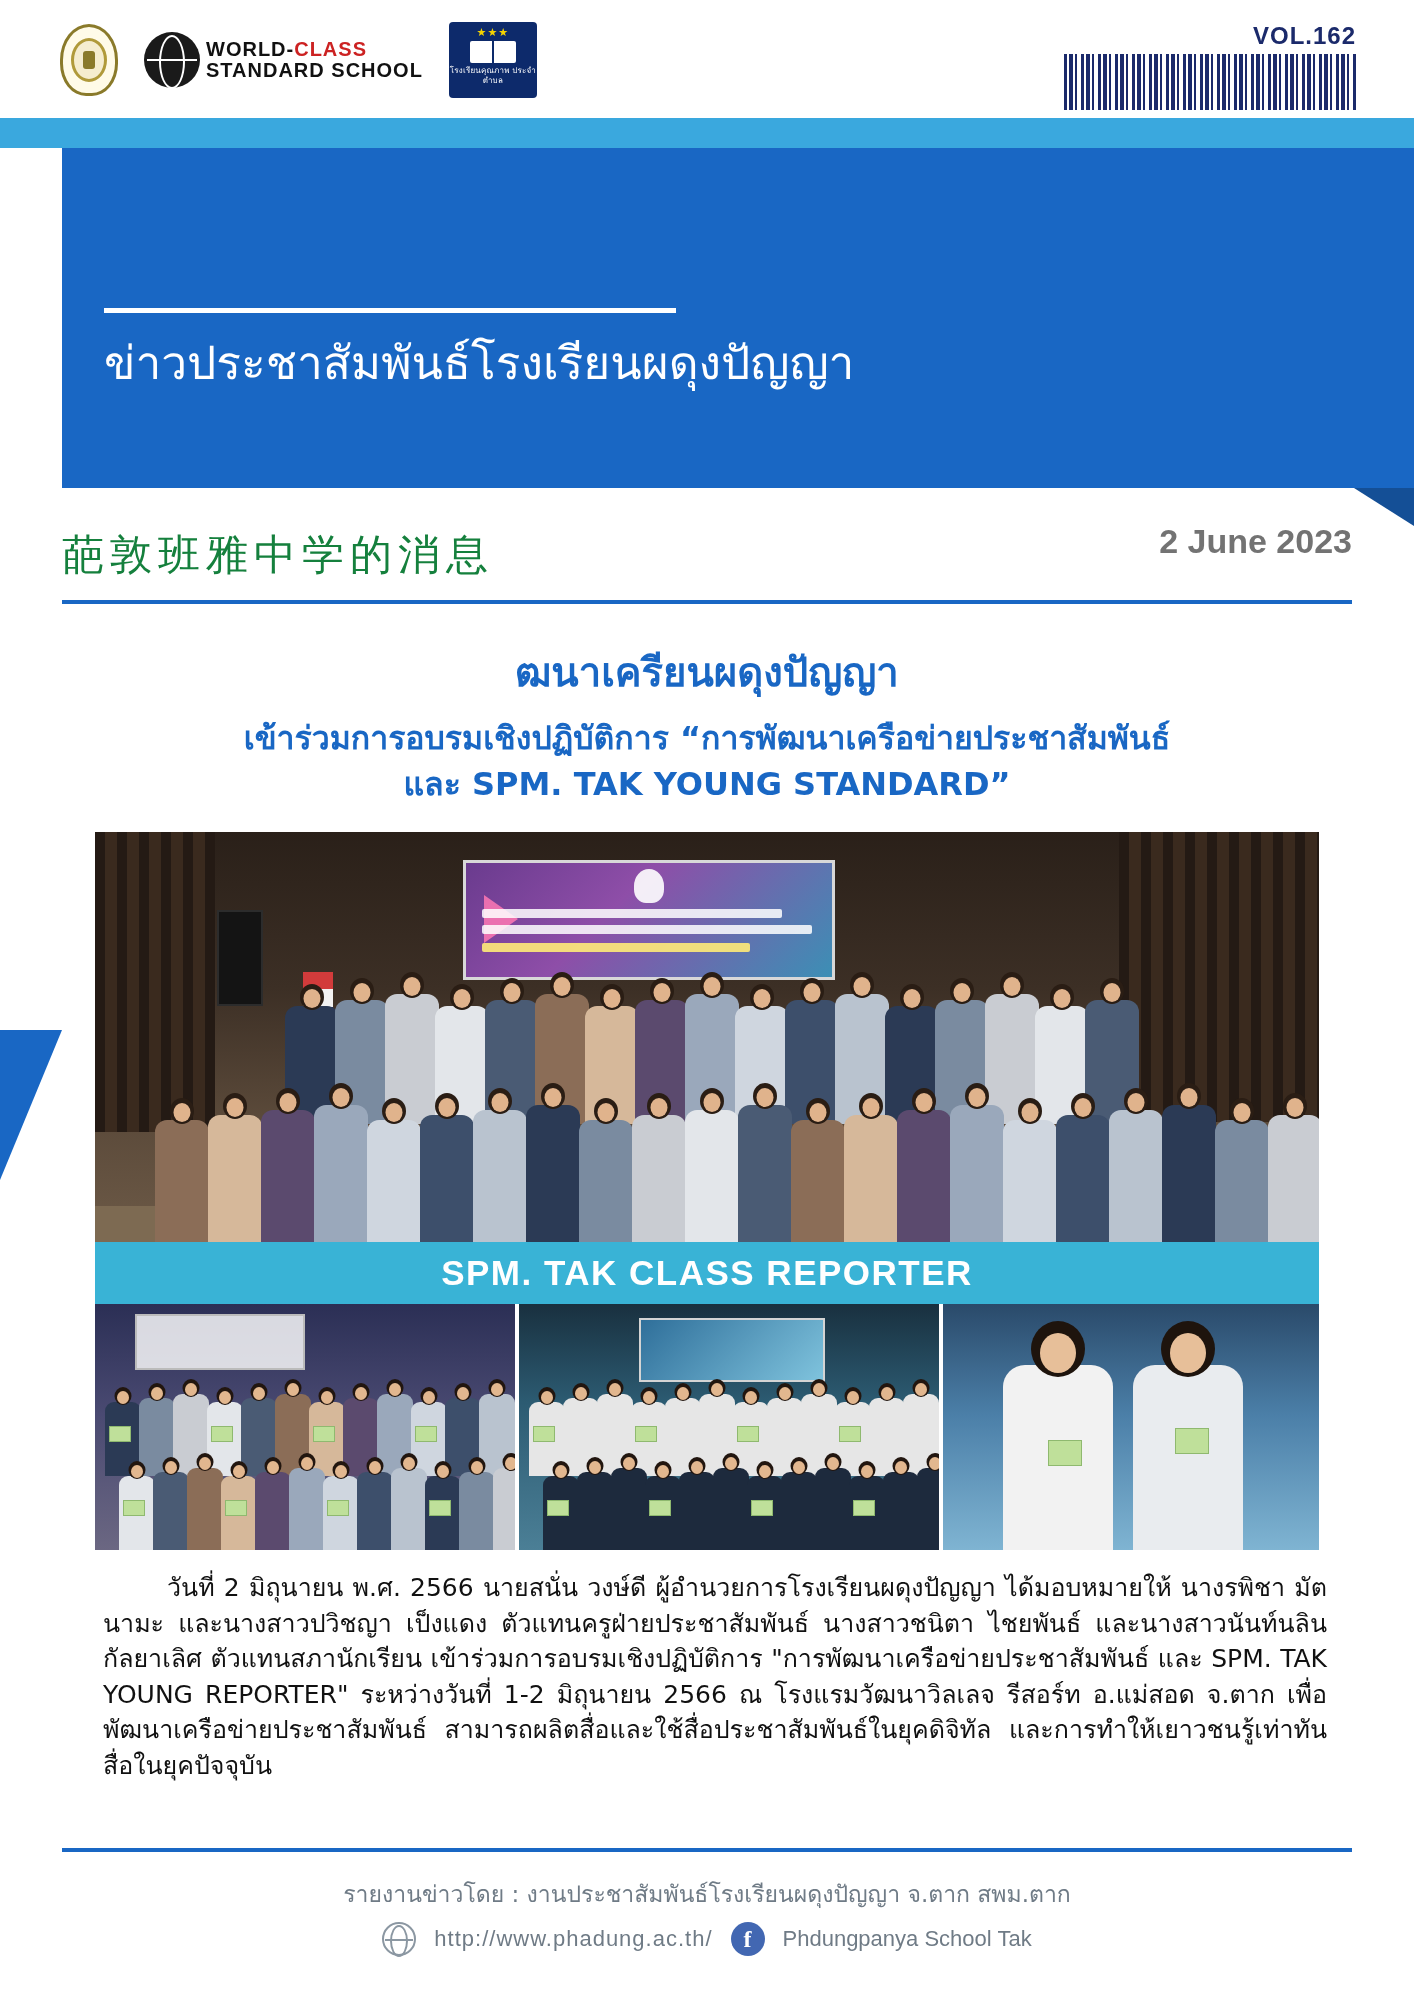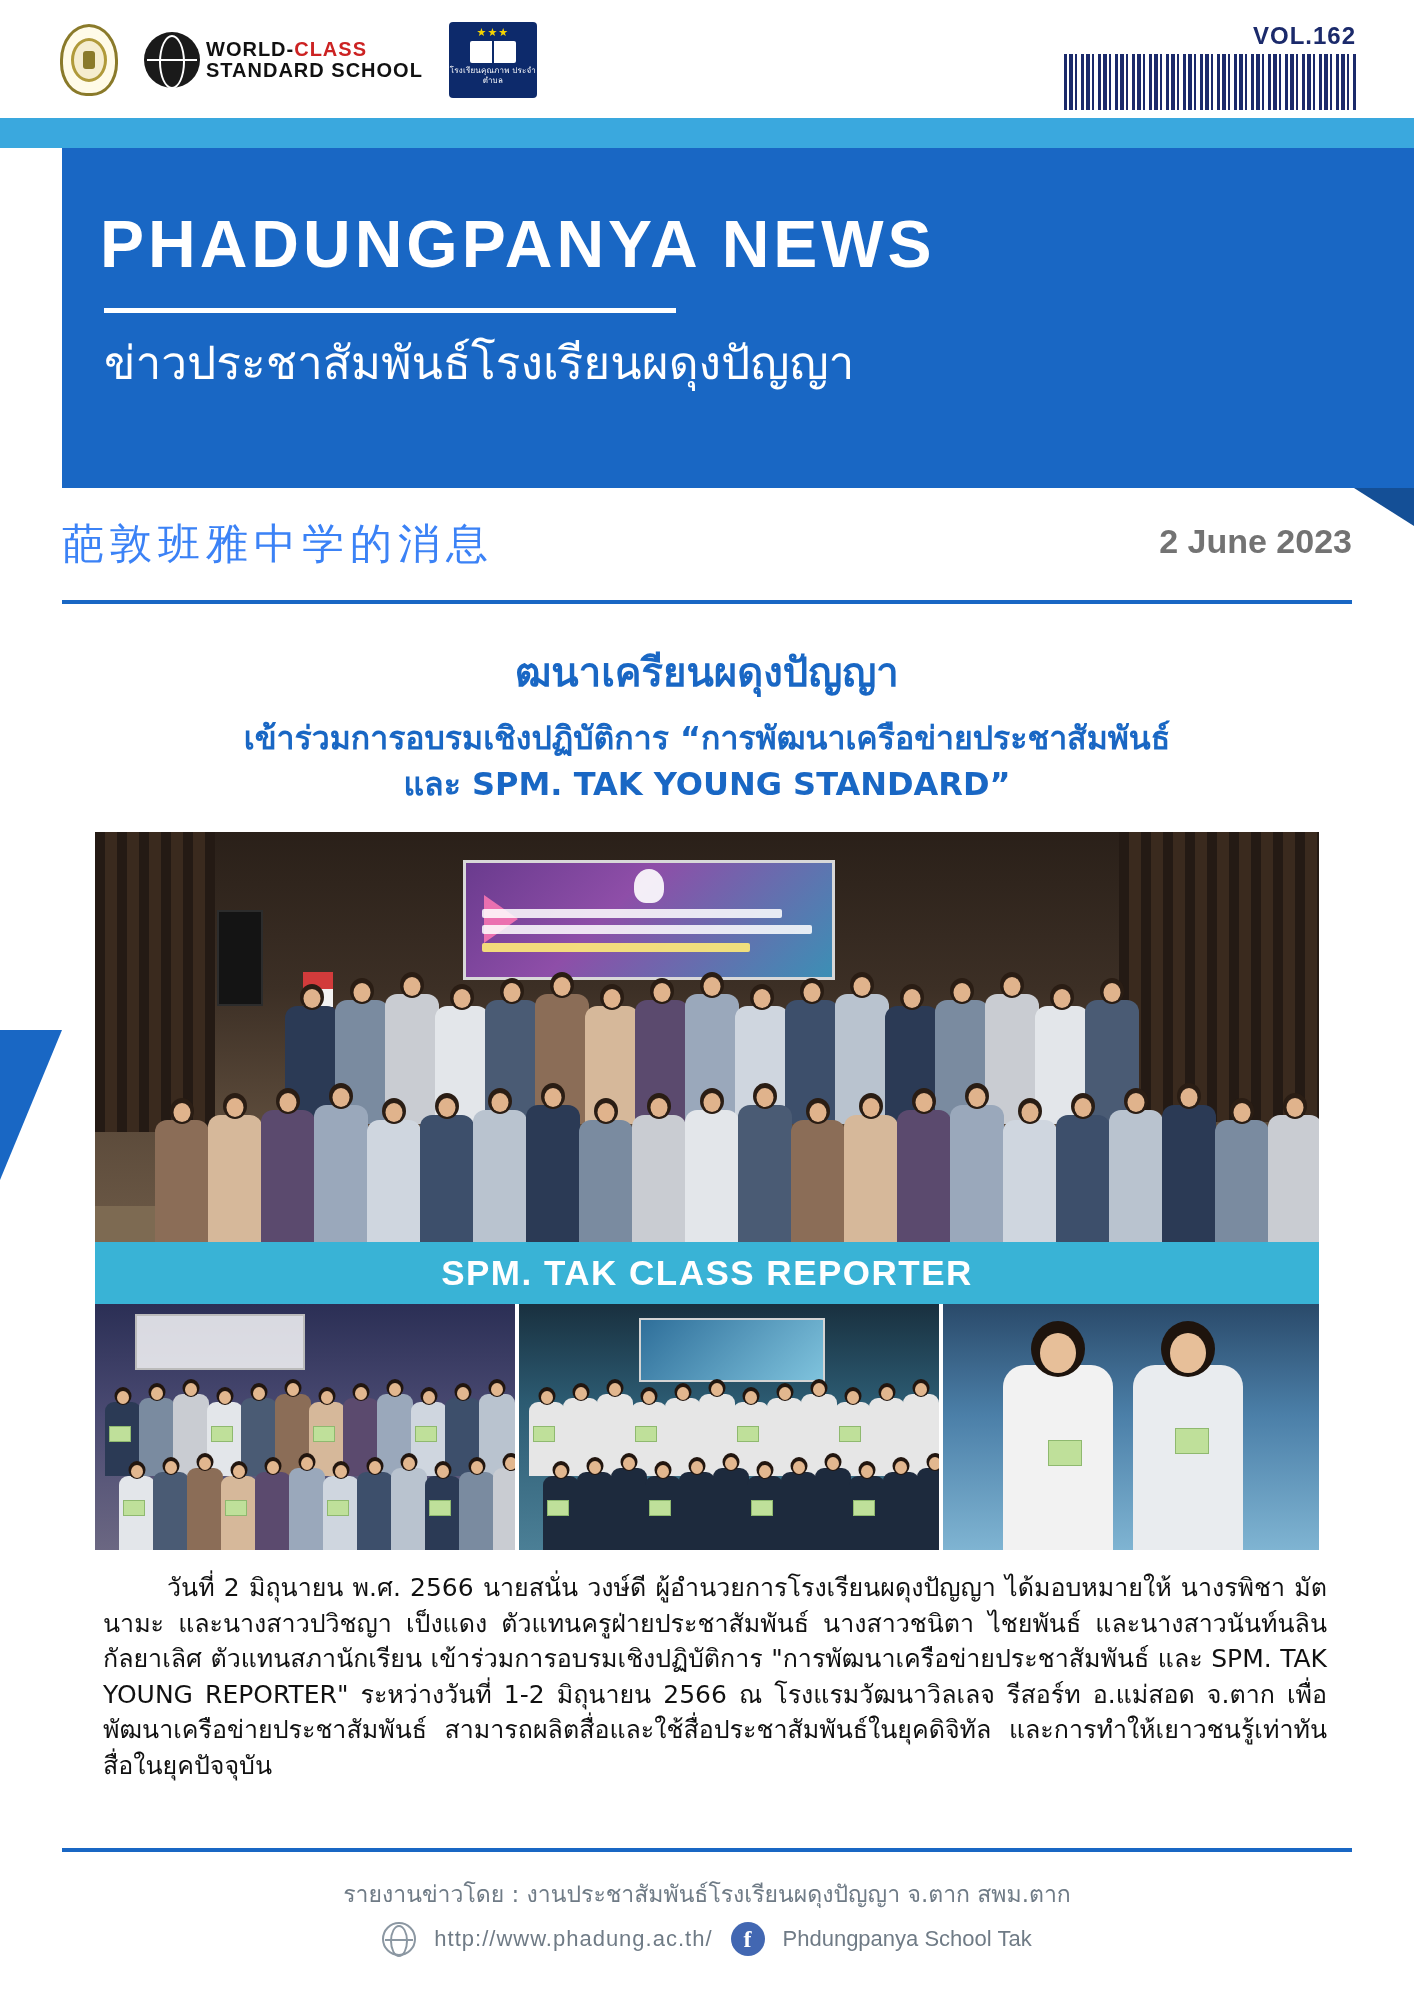--- a/index.html
+++ b/index.html
@@ -245,24 +245,24 @@
 
   
   .subhead-row {
     position: absolute;
     top: 512px; left: 62px;
     width: 1290px;
     height: 72px;
   }
   .chinese-title {
     position: absolute;
-    left: 0; top: 4px;
+    left: 0; top: 15px;
     font-size: 42px;
     letter-spacing: 6px;
-    color: #3b82f6;
+    color: #15803d;
     font-family: "DejaVu Sans", sans-serif;
   }
   .date-text {
     position: absolute;
     right: 0; top: 10px;
     font-size: 34px;
     font-weight: bold;
     color: #737373;
   }
   .rule-blue {
@@ -605,21 +605,20 @@
       <div class="qtext">โรงเรียนคุณภาพ
 ประจำตำบล</div>
     </div>
   </div>
   <div class="vol-label">VOL.162</div>
   <div class="barcode"></div>
 </div>
 
 <div class="header-band"></div>
 <div class="header-main">
-  <div class="masthead">PHADUNGPANYA NEWS</div>
   <div class="masthead-rule"></div>
   <div class="masthead-th">ข่าวประชาสัมพันธ์โรงเรียนผดุงปัญญา</div>
 </div>
 
 <div class="decor-left"></div>
 <div class="decor-left-tri"></div>
 
 <div class="subhead-row">
   <div class="chinese-title">葩敦班雅中学的消息</div>
   <div class="date-text">2 June 2023</div>

